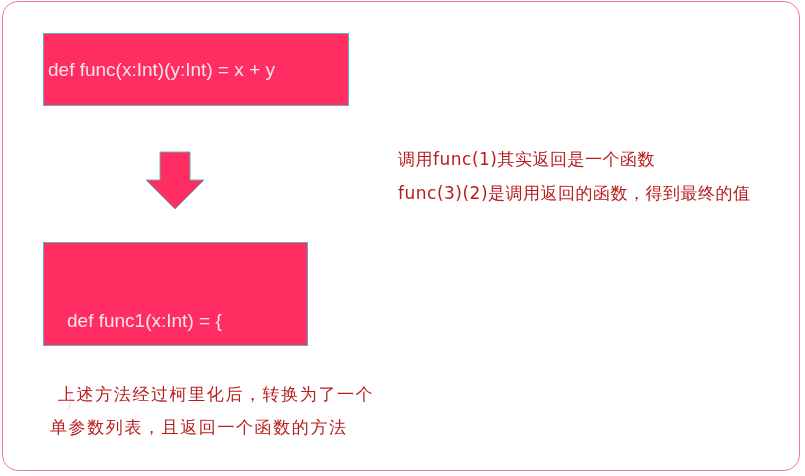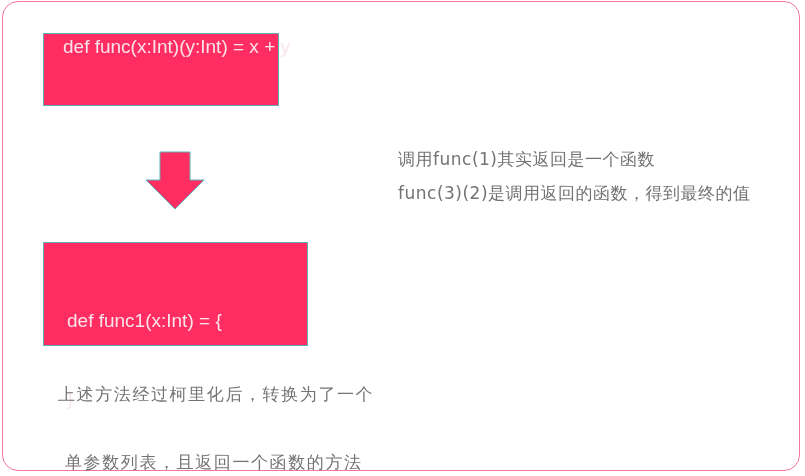--- a/index.html
+++ b/index.html
@@ -32,53 +32,54 @@
       box-sizing: border-box;
       color: #fbe3ea;
       font-family: "Liberation Sans", sans-serif;
       font-size: 19px;
       line-height: 26px;
       white-space: pre;
     }
     .box1 {
       left: 43px;
       top: 33px;
-      width: 236px;
+      width: 306px;
       height: 73px;
-      padding: 0 0 0 19px;
+      padding: 0 0 0 4px;
       display: flex;
+      align-items: center;
     }
     .box2 {
       left: 43px;
       top: 242px;
       width: 265px;
       height: 104px;
       padding: 13px 0 16px 23px;
     }
     .box2 .line { display: block; }
     .arrow {
       position: absolute;
       left: 145px;
       top: 151px;
       width: 60px;
       height: 60px;
     }
     .note {
       position: absolute;
-      color: #737373;
+      color: #b91c1c;
       font-family: "DejaVu Sans", sans-serif;
       font-size: 17px;
       line-height: 20px;
       white-space: nowrap;
       letter-spacing: 0.5px;
     }
     .note-right-1 { left: 398px; top: 149px; }
     .note-right-2 { left: 398px; top: 183px; }
     .note-bottom-1 { left: 58px; top: 384px; letter-spacing: 1.6px; }
-    .note-bottom-2 { left: 65px; top: 417px; letter-spacing: 1.6px; margin-top: 35px; }
+    .note-bottom-2 { left: 50px; top: 417px; letter-spacing: 1.6px; }
   </style>
 </head>
 <body>
 
 <div class="frame"></div>
 
 <div class="code-box box1">
   <span>def func(x:Int)(y:Int) = x + y</span>
 </div>
 

